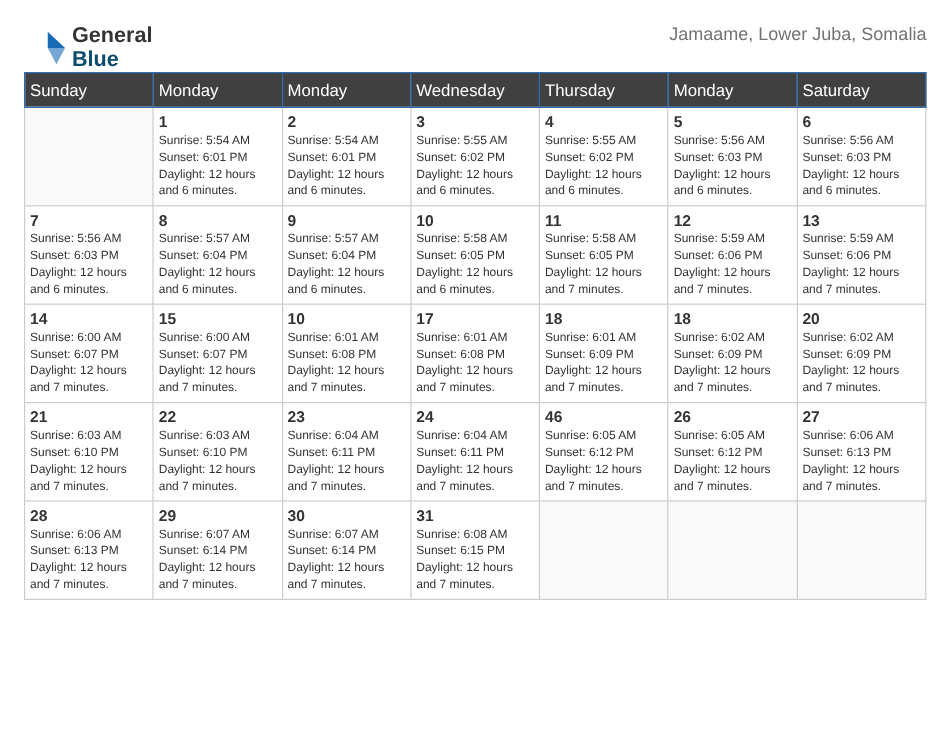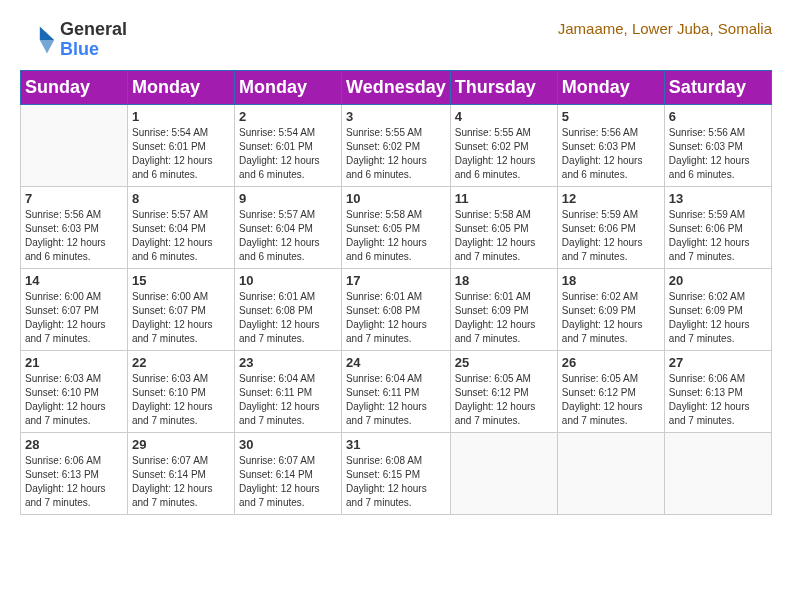--- a/index.html
+++ b/index.html
@@ -7,62 +7,61 @@
       font-family: Arial, sans-serif;
       background: #fff;
       width: 792px;
       min-height: 612px;
       padding: 20px;
     }
     .header {
       display: flex;
       justify-content: space-between;
       align-items: flex-start;
-      margin-bottom: 10px;
     }
     .logo {
       display: flex;
       align-items: center;
     }
     .logo-text {
       font-size: 18px;
       font-weight: bold;
       color: #333;
       line-height: 1.1;
     }
-    .logo-text .blue { color: #3b82f6; }
+    .logo-text .blue { color: #0c4a6e; }
     .logo-icon {
       width: 36px;
       height: 36px;
       margin-right: 4px;
     }
     .title-block {
       text-align: right;
     }
     .month-title {
       font-size: 36px;
       font-weight: bold;
       color: #333;
     }
     .subtitle {
       font-size: 15px;
-      color: #a16207;
+      color: #737373;
     }
     table {
       width: 100%;
       border-collapse: collapse;
       font-size: 11px;
     }
     thead th {
-      background-color: #a21caf;
+      background-color: #404040;
       color: #fff;
       padding: 6px 4px;
       text-align: left;
-      font-size: 18px;
-      font-weight: bold;
+      font-size: 14px;
+      font-weight: normal;
       border: 1px solid #2d6db5;
     }
     tbody td {
       border: 1px solid #ccc;
       vertical-align: top;
       padding: 4px 4px;
       width: 14.28%;
       height: 80px;
       color: #333;
     }
@@ -208,21 +207,21 @@
         </td>
         <td>
           <div class="day-num">23</div>
           <div class="day-info">Sunrise: 6:04 AM<br>Sunset: 6:11 PM<br>Daylight: 12 hours and 7 minutes.</div>
         </td>
         <td>
           <div class="day-num">24</div>
           <div class="day-info">Sunrise: 6:04 AM<br>Sunset: 6:11 PM<br>Daylight: 12 hours and 7 minutes.</div>
         </td>
         <td>
-          <div class="day-num">25</div>
+          <div class="day-num">46</div>
           <div class="day-info">Sunrise: 6:05 AM<br>Sunset: 6:12 PM<br>Daylight: 12 hours and 7 minutes.</div>
         </td>
         <td>
           <div class="day-num">26</div>
           <div class="day-info">Sunrise: 6:05 AM<br>Sunset: 6:12 PM<br>Daylight: 12 hours and 7 minutes.</div>
         </td>
         <td>
           <div class="day-num">27</div>
           <div class="day-info">Sunrise: 6:06 AM<br>Sunset: 6:13 PM<br>Daylight: 12 hours and 7 minutes.</div>
         </td>

